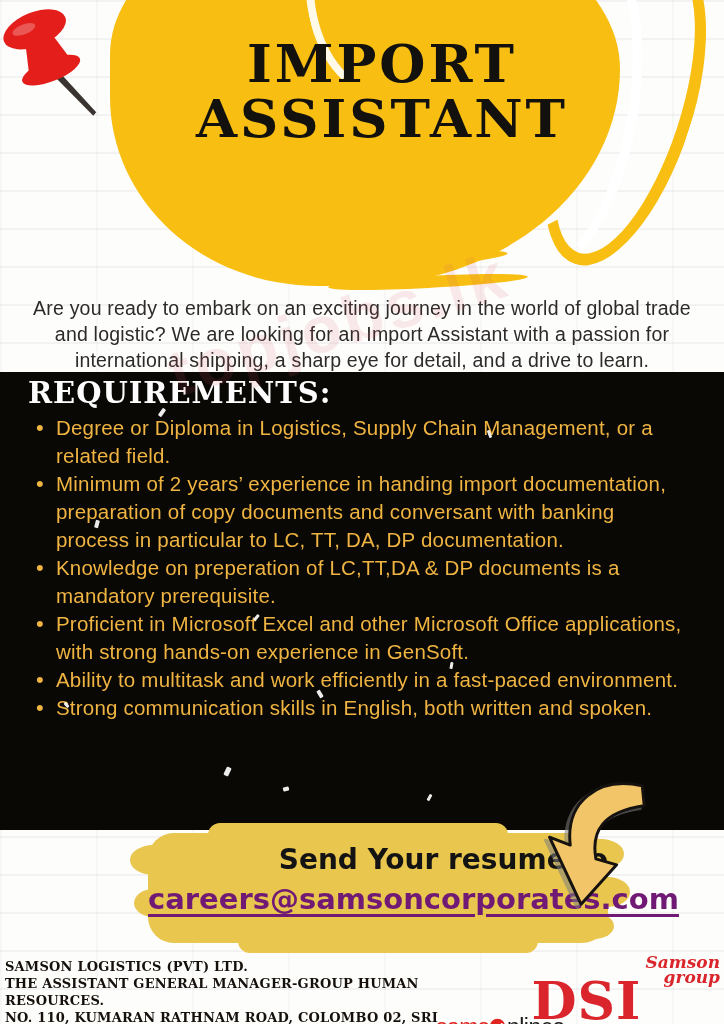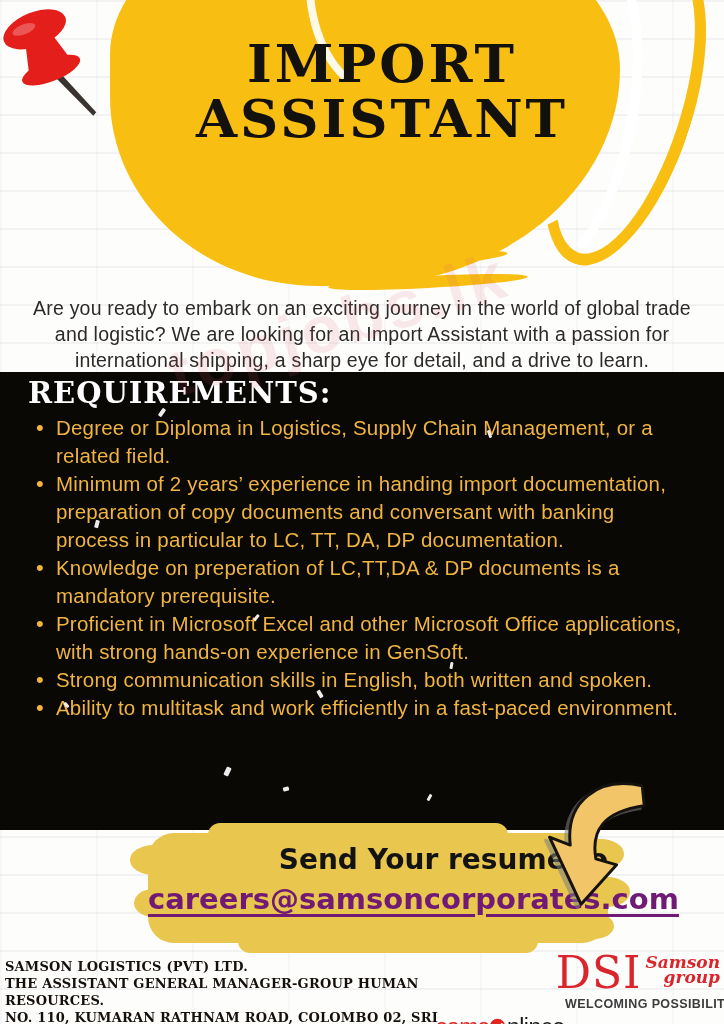--- a/index.html
+++ b/index.html
@@ -144,22 +144,22 @@
   }
   .sl-main{font-size:23px;font-weight:500;color:#1a1a1a;letter-spacing:-0.5px;white-space:nowrap;margin-top:36px;}
   .sl-red{color:#E02520;}
   .sl-o{display:inline-block;vertical-align:baseline;margin:0 0.5px;}
   .sl-sub{margin-top:-2px;font-size:7px;font-weight:700;color:#2a2a2a;letter-spacing:0.6px;}
   .dsi{
     position:absolute;left:565px;top:952px;width:155px;text-align:left;
   }
   .dsi-row{display:flex;align-items:flex-start;justify-content:flex-end;}
   .dsi-name{
-    font-family:"DejaVu Serif","Liberation Serif",serif;font-weight:400;
-    font-size:44px;line-height:42px;color:#D9252B;letter-spacing:1px;
+    font-family:"DejaVu Serif","Liberation Serif",serif;font-weight:700;
+    font-size:52px;line-height:42px;color:#D9252B;letter-spacing:1px;margin-top:28px;
   }
   .dsi-script{
     margin-left:4px;margin-top:3px;text-align:right;color:#D9252B;
     font-family:"DejaVu Serif","Liberation Serif",serif;font-style:italic;
     font-size:17px;line-height:15px;font-weight:700;
   }
   .dsi-tagline{
     margin-top:3px;font-size:12.5px;font-weight:700;color:#3c3c3c;letter-spacing:0.4px;
     white-space:nowrap;
   }
@@ -196,22 +196,22 @@
 
   <div class="watermark">topjobs.lk</div>
 
   <div class="req-panel">
     <div class="req-heading">REQUIREMENTS:</div>
     <ul class="req-list">
       <li>Degree or Diploma in Logistics, Supply Chain Management, or a related field.</li>
       <li>Minimum of 2 years’ experience  in handing import documentation, preparation of copy documents and conversant with banking process in particular to LC, TT, DA, DP documentation.</li>
       <li>Knowledge on preperation of LC,TT,DA &amp; DP documents is a mandatory prerequisite.</li>
       <li>Proficient in Microsoft Excel and other Microsoft Office applications, with strong hands-on experience in GenSoft.</li>
+      <li>Ability to multitask and work efficiently in a fast-paced environment.</li>
       <li>Strong communication skills in English, both written and spoken.</li>
-      <li>Ability to multitask and work efficiently in a fast-paced environment.</li>
     </ul>
     <div class="speck s1"></div>
     <div class="speck s2"></div>
     <div class="speck s3"></div>
     <div class="speck s4"></div>
     <div class="speck s5"></div>
     <div class="speck s6"></div>
     <div class="speck s7"></div>
     <div class="speck s8"></div>
     <div class="speck s9"></div>

